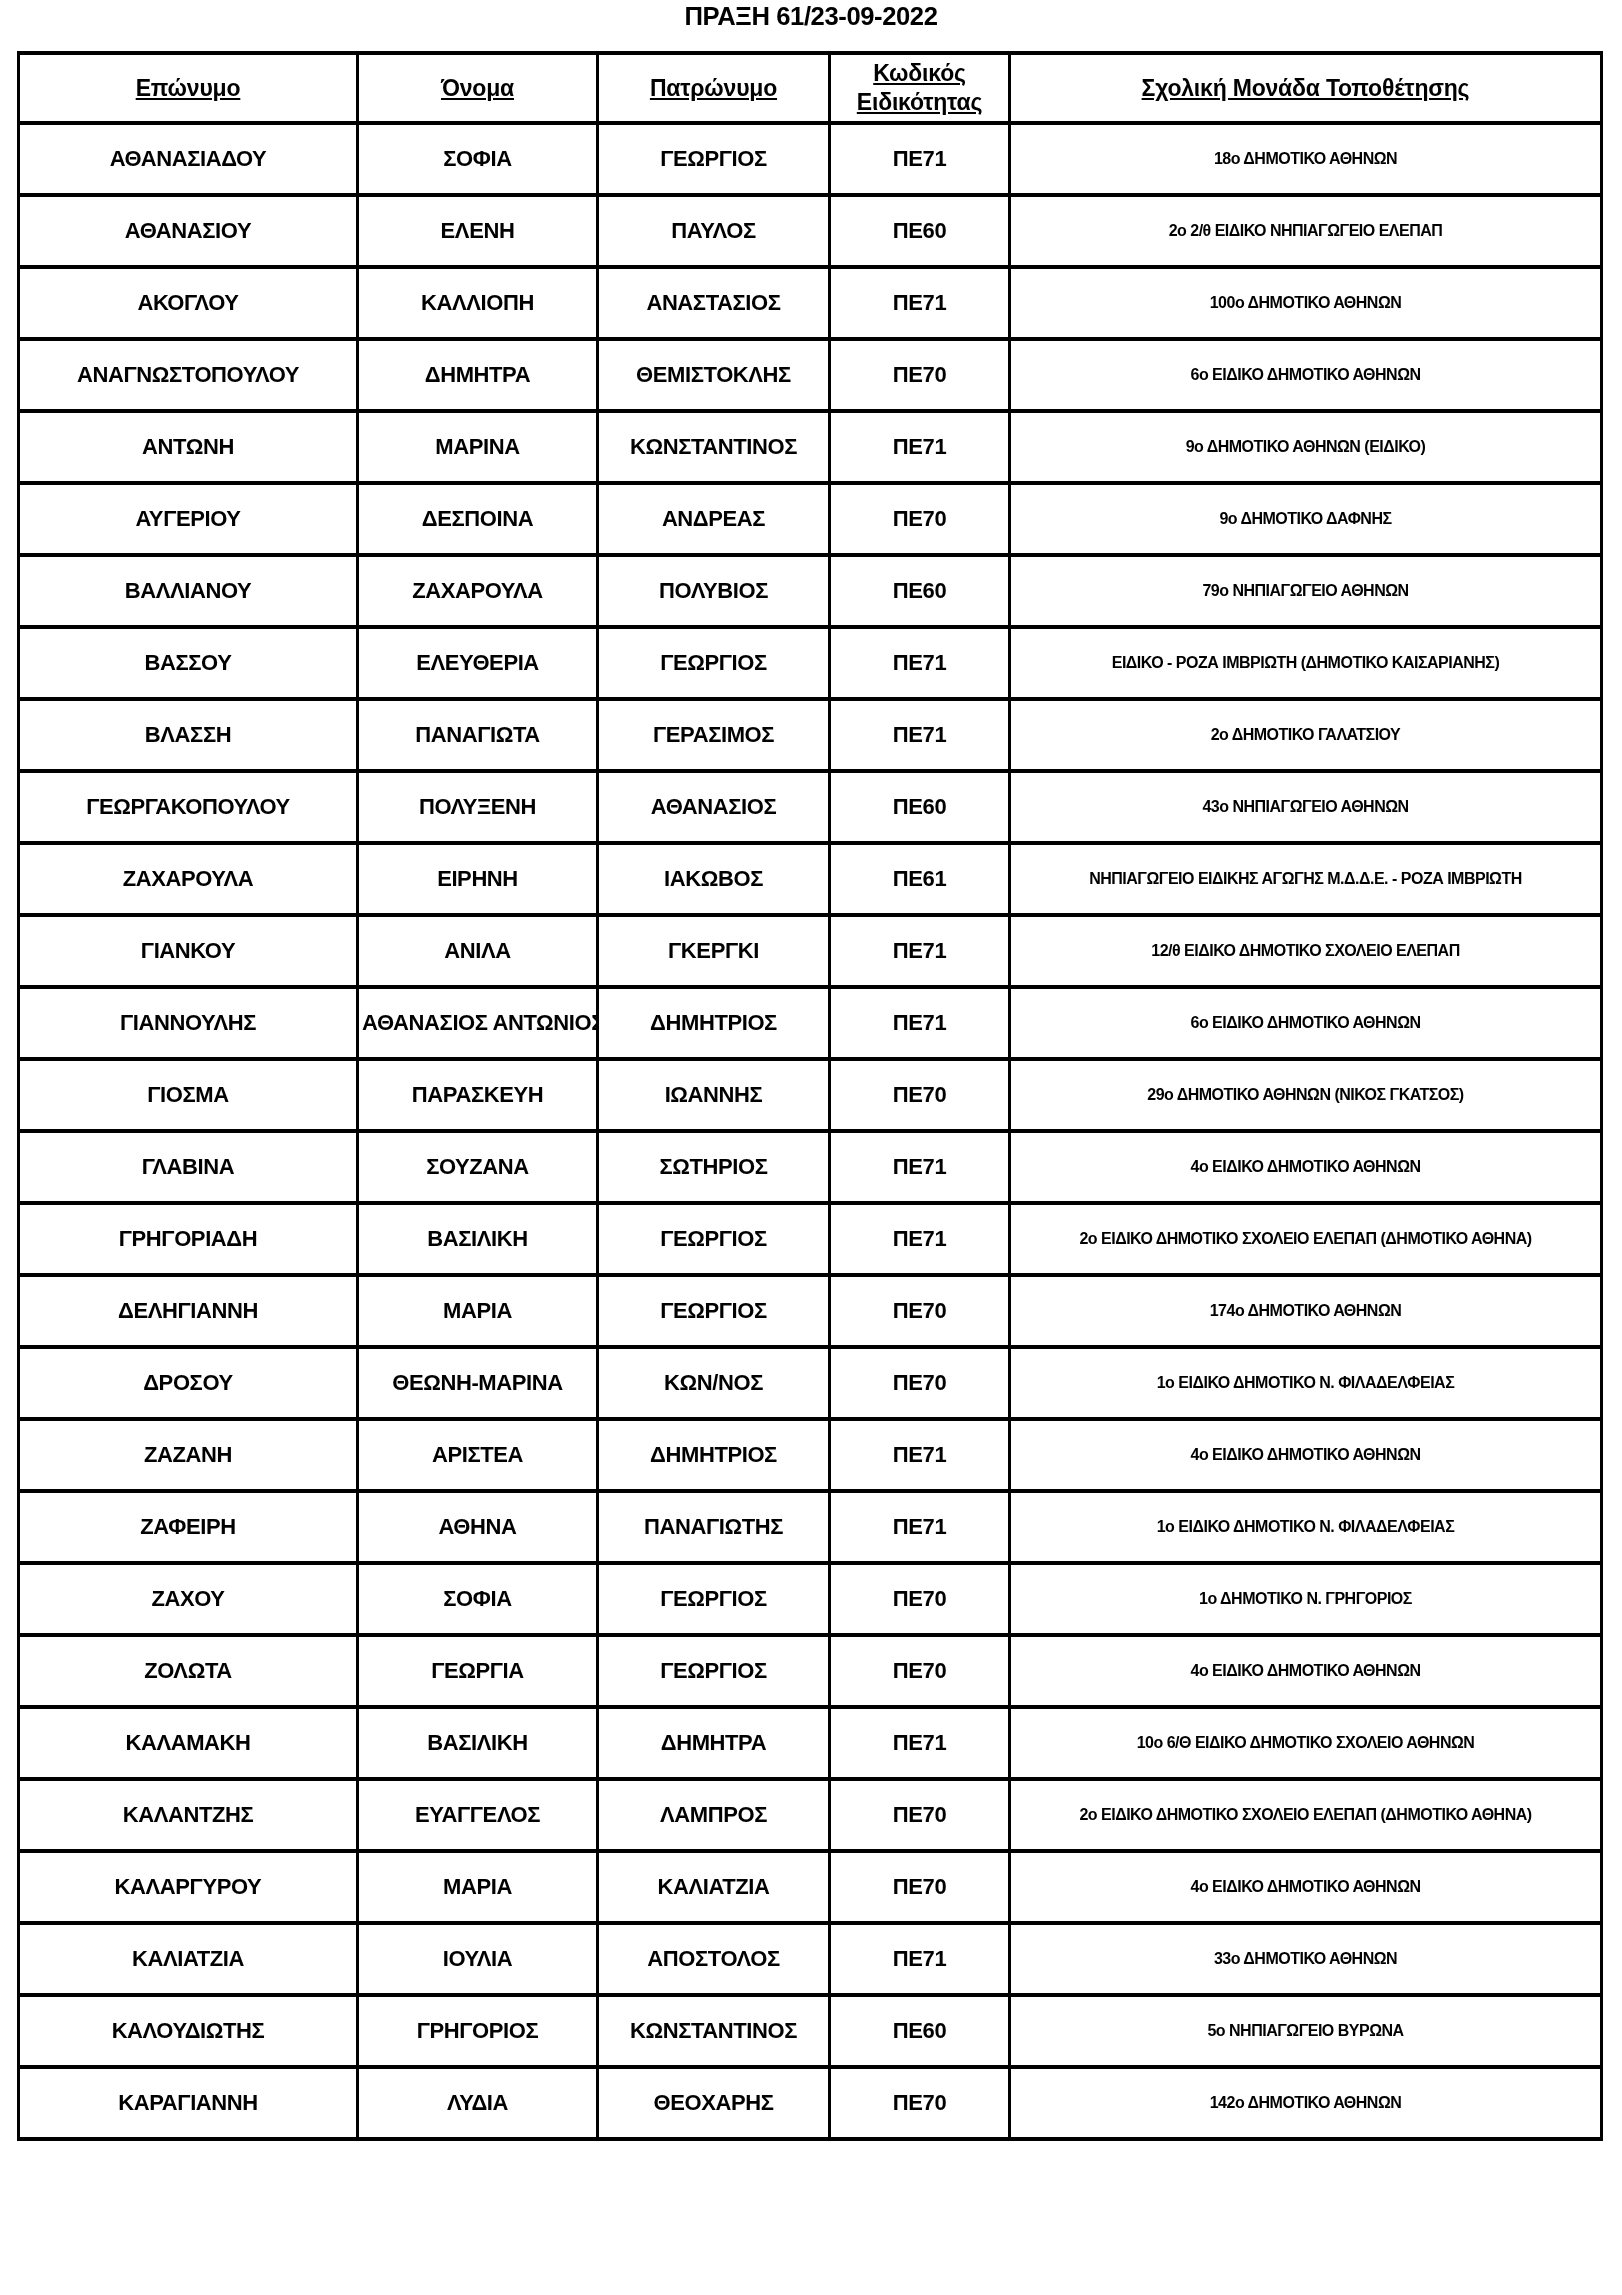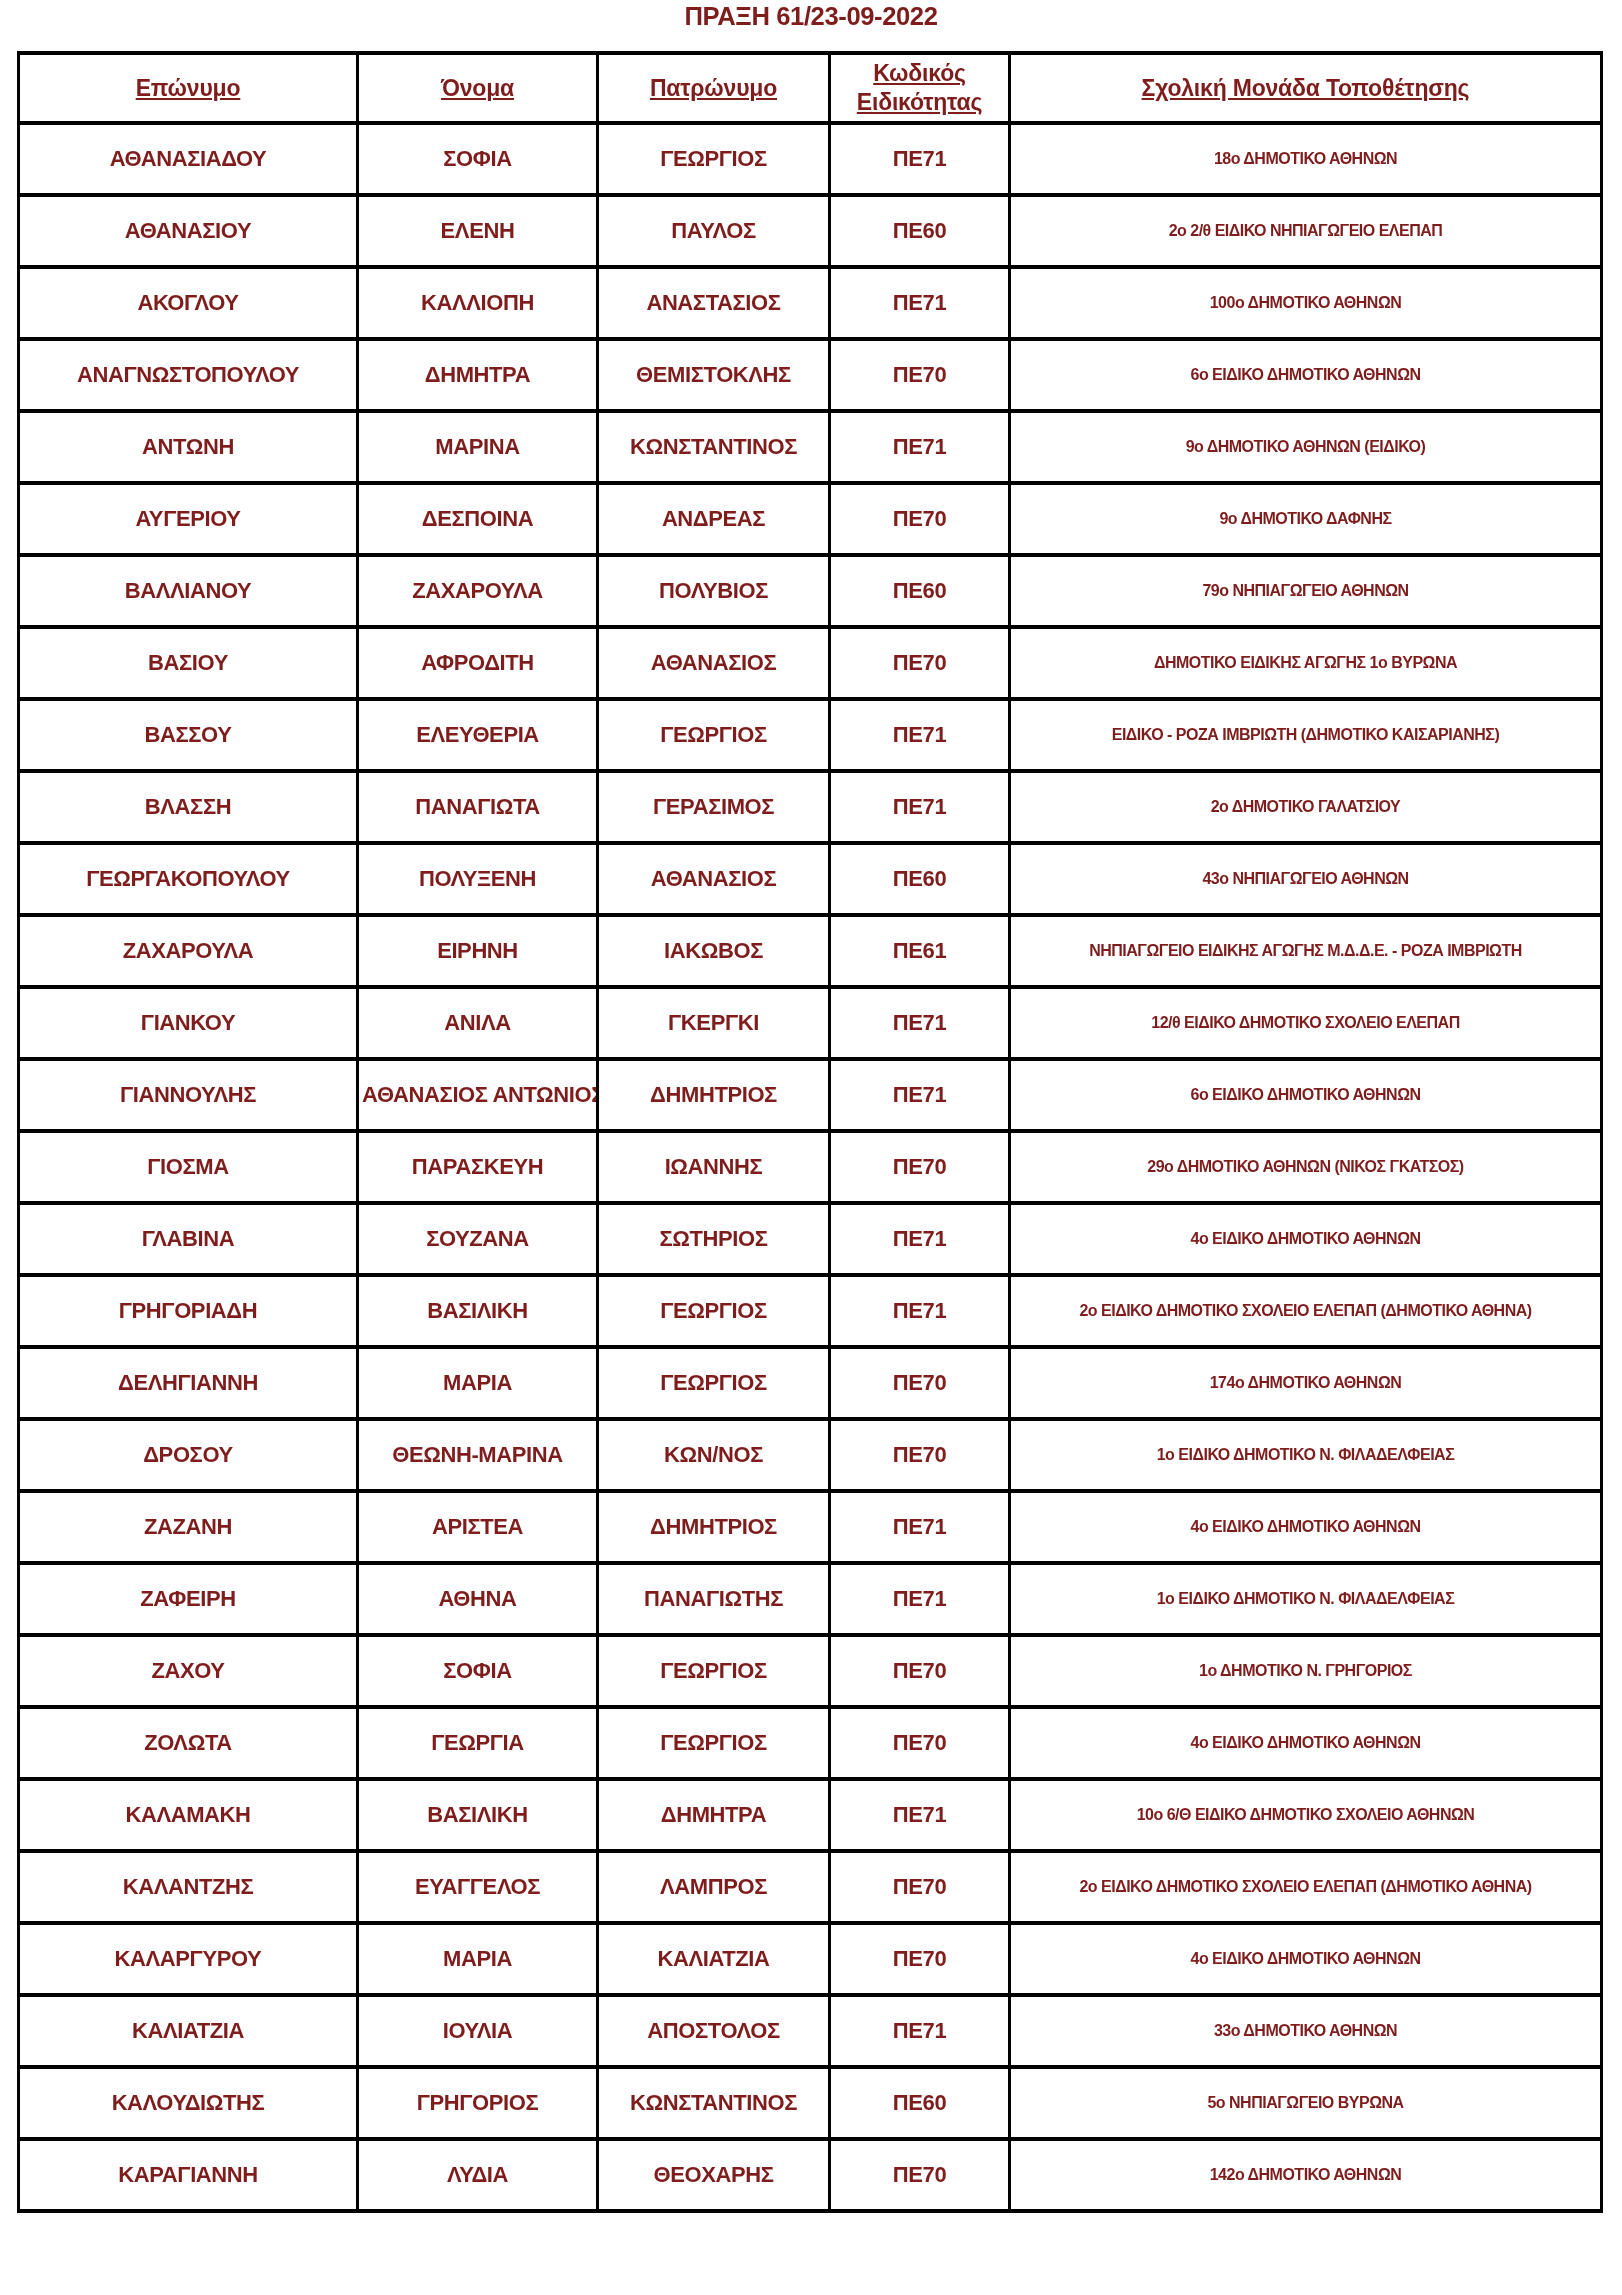--- a/index.html
+++ b/index.html
@@ -6,21 +6,21 @@
     margin: 0;
     padding: 0;
     background: #ffffff;
   }
   .page {
     position: relative;
     width: 1622px;
     height: 2295px;
     background: #ffffff;
     font-family: "Liberation Sans", "DejaVu Sans", sans-serif;
-    color: #7f1d1d;
+    color: #000000;
   }
   .doc-title {
     position: absolute;
     top: 1.5px;
     left: 0;
     width: 100%;
     text-align: center;
     font-size: 25.6px;
     font-weight: bold;
     letter-spacing: -0.4px;
@@ -139,27 +139,20 @@
           <td>9ο ΔΗΜΟΤΙΚΟ ΔΑΦΝΗΣ</td>
         </tr>
         <tr>
           <td>ΒΑΛΛΙΑΝΟΥ</td>
           <td>ΖΑΧΑΡΟΥΛΑ</td>
           <td>ΠΟΛΥΒΙΟΣ</td>
           <td>ΠΕ60</td>
           <td>79ο ΝΗΠΙΑΓΩΓΕΙΟ ΑΘΗΝΩΝ</td>
         </tr>
         <tr>
-          <td>ΒΑΣΙΟΥ</td>
-          <td>ΑΦΡΟΔΙΤΗ</td>
-          <td>ΑΘΑΝΑΣΙΟΣ</td>
-          <td>ΠΕ70</td>
-          <td>ΔΗΜΟΤΙΚΟ ΕΙΔΙΚΗΣ ΑΓΩΓΗΣ 1ο ΒΥΡΩΝΑ</td>
-        </tr>
-        <tr>
           <td>ΒΑΣΣΟΥ</td>
           <td>ΕΛΕΥΘΕΡΙΑ</td>
           <td>ΓΕΩΡΓΙΟΣ</td>
           <td>ΠΕ71</td>
           <td>ΕΙΔΙΚΟ - ΡΟΖΑ ΙΜΒΡΙΩΤΗ (ΔΗΜΟΤΙΚΟ ΚΑΙΣΑΡΙΑΝΗΣ)</td>
         </tr>
         <tr>
           <td>ΒΛΑΣΣΗ</td>
           <td>ΠΑΝΑΓΙΩΤΑ</td>
           <td>ΓΕΡΑΣΙΜΟΣ</td>

